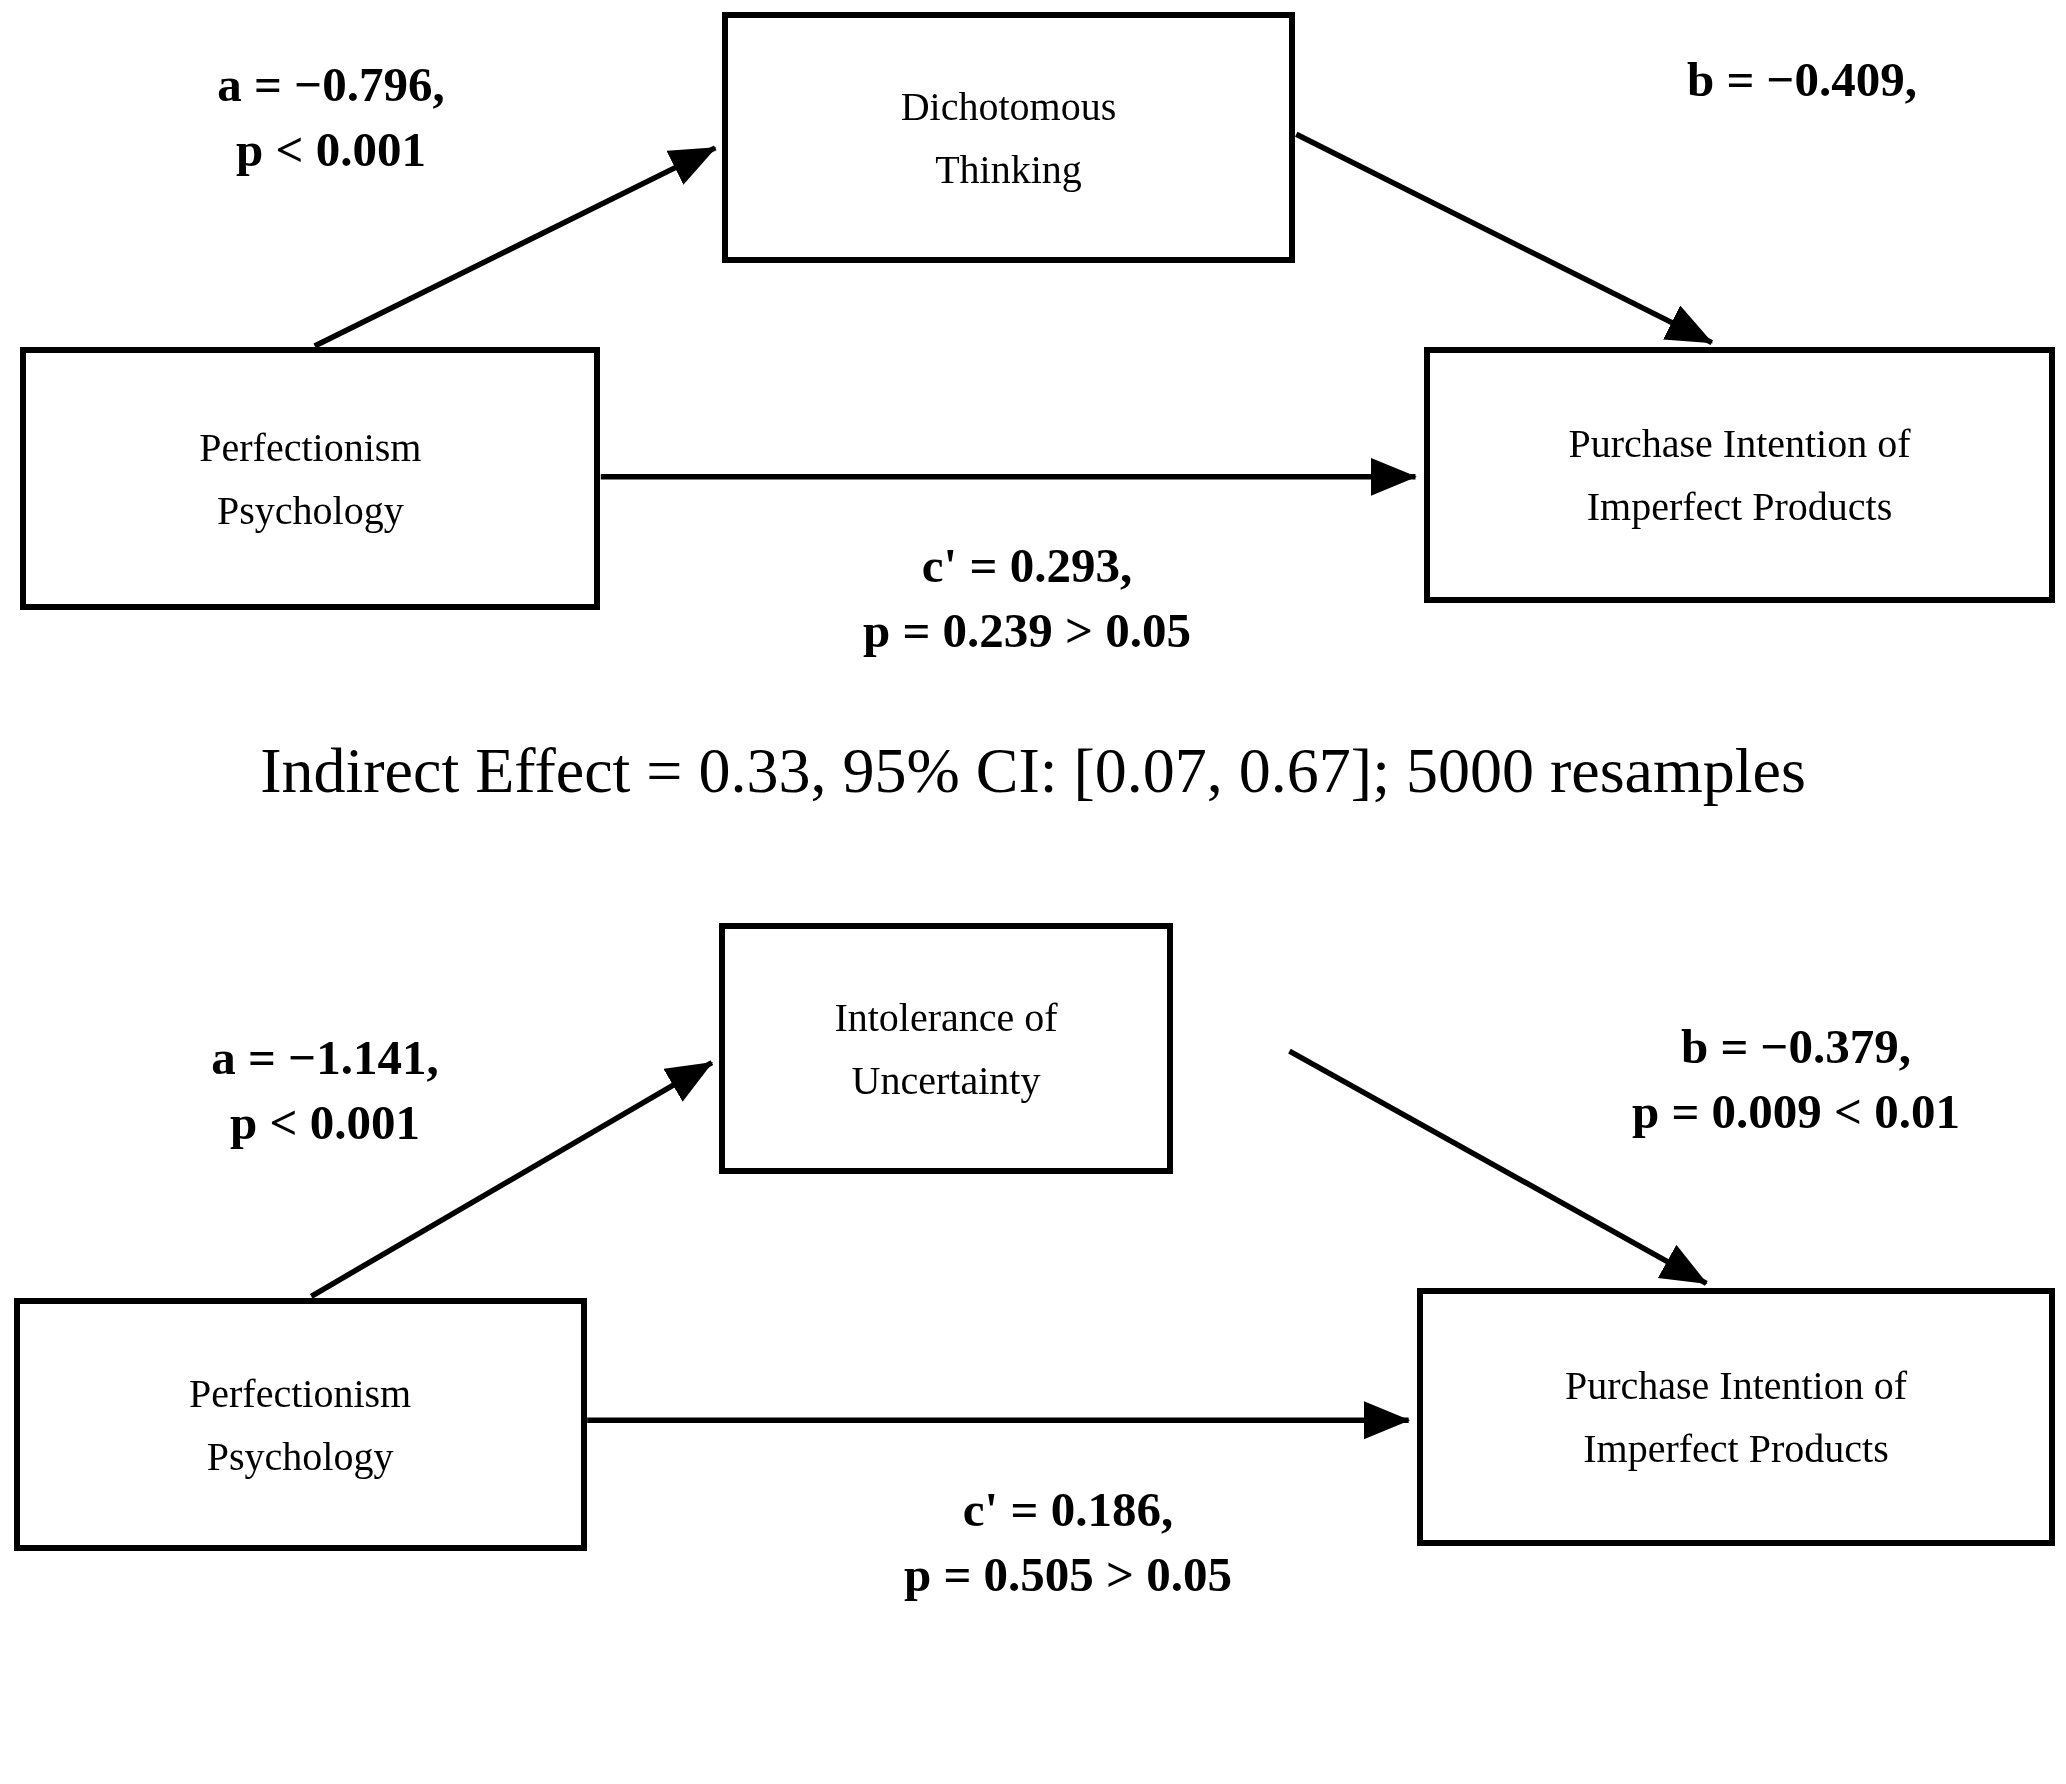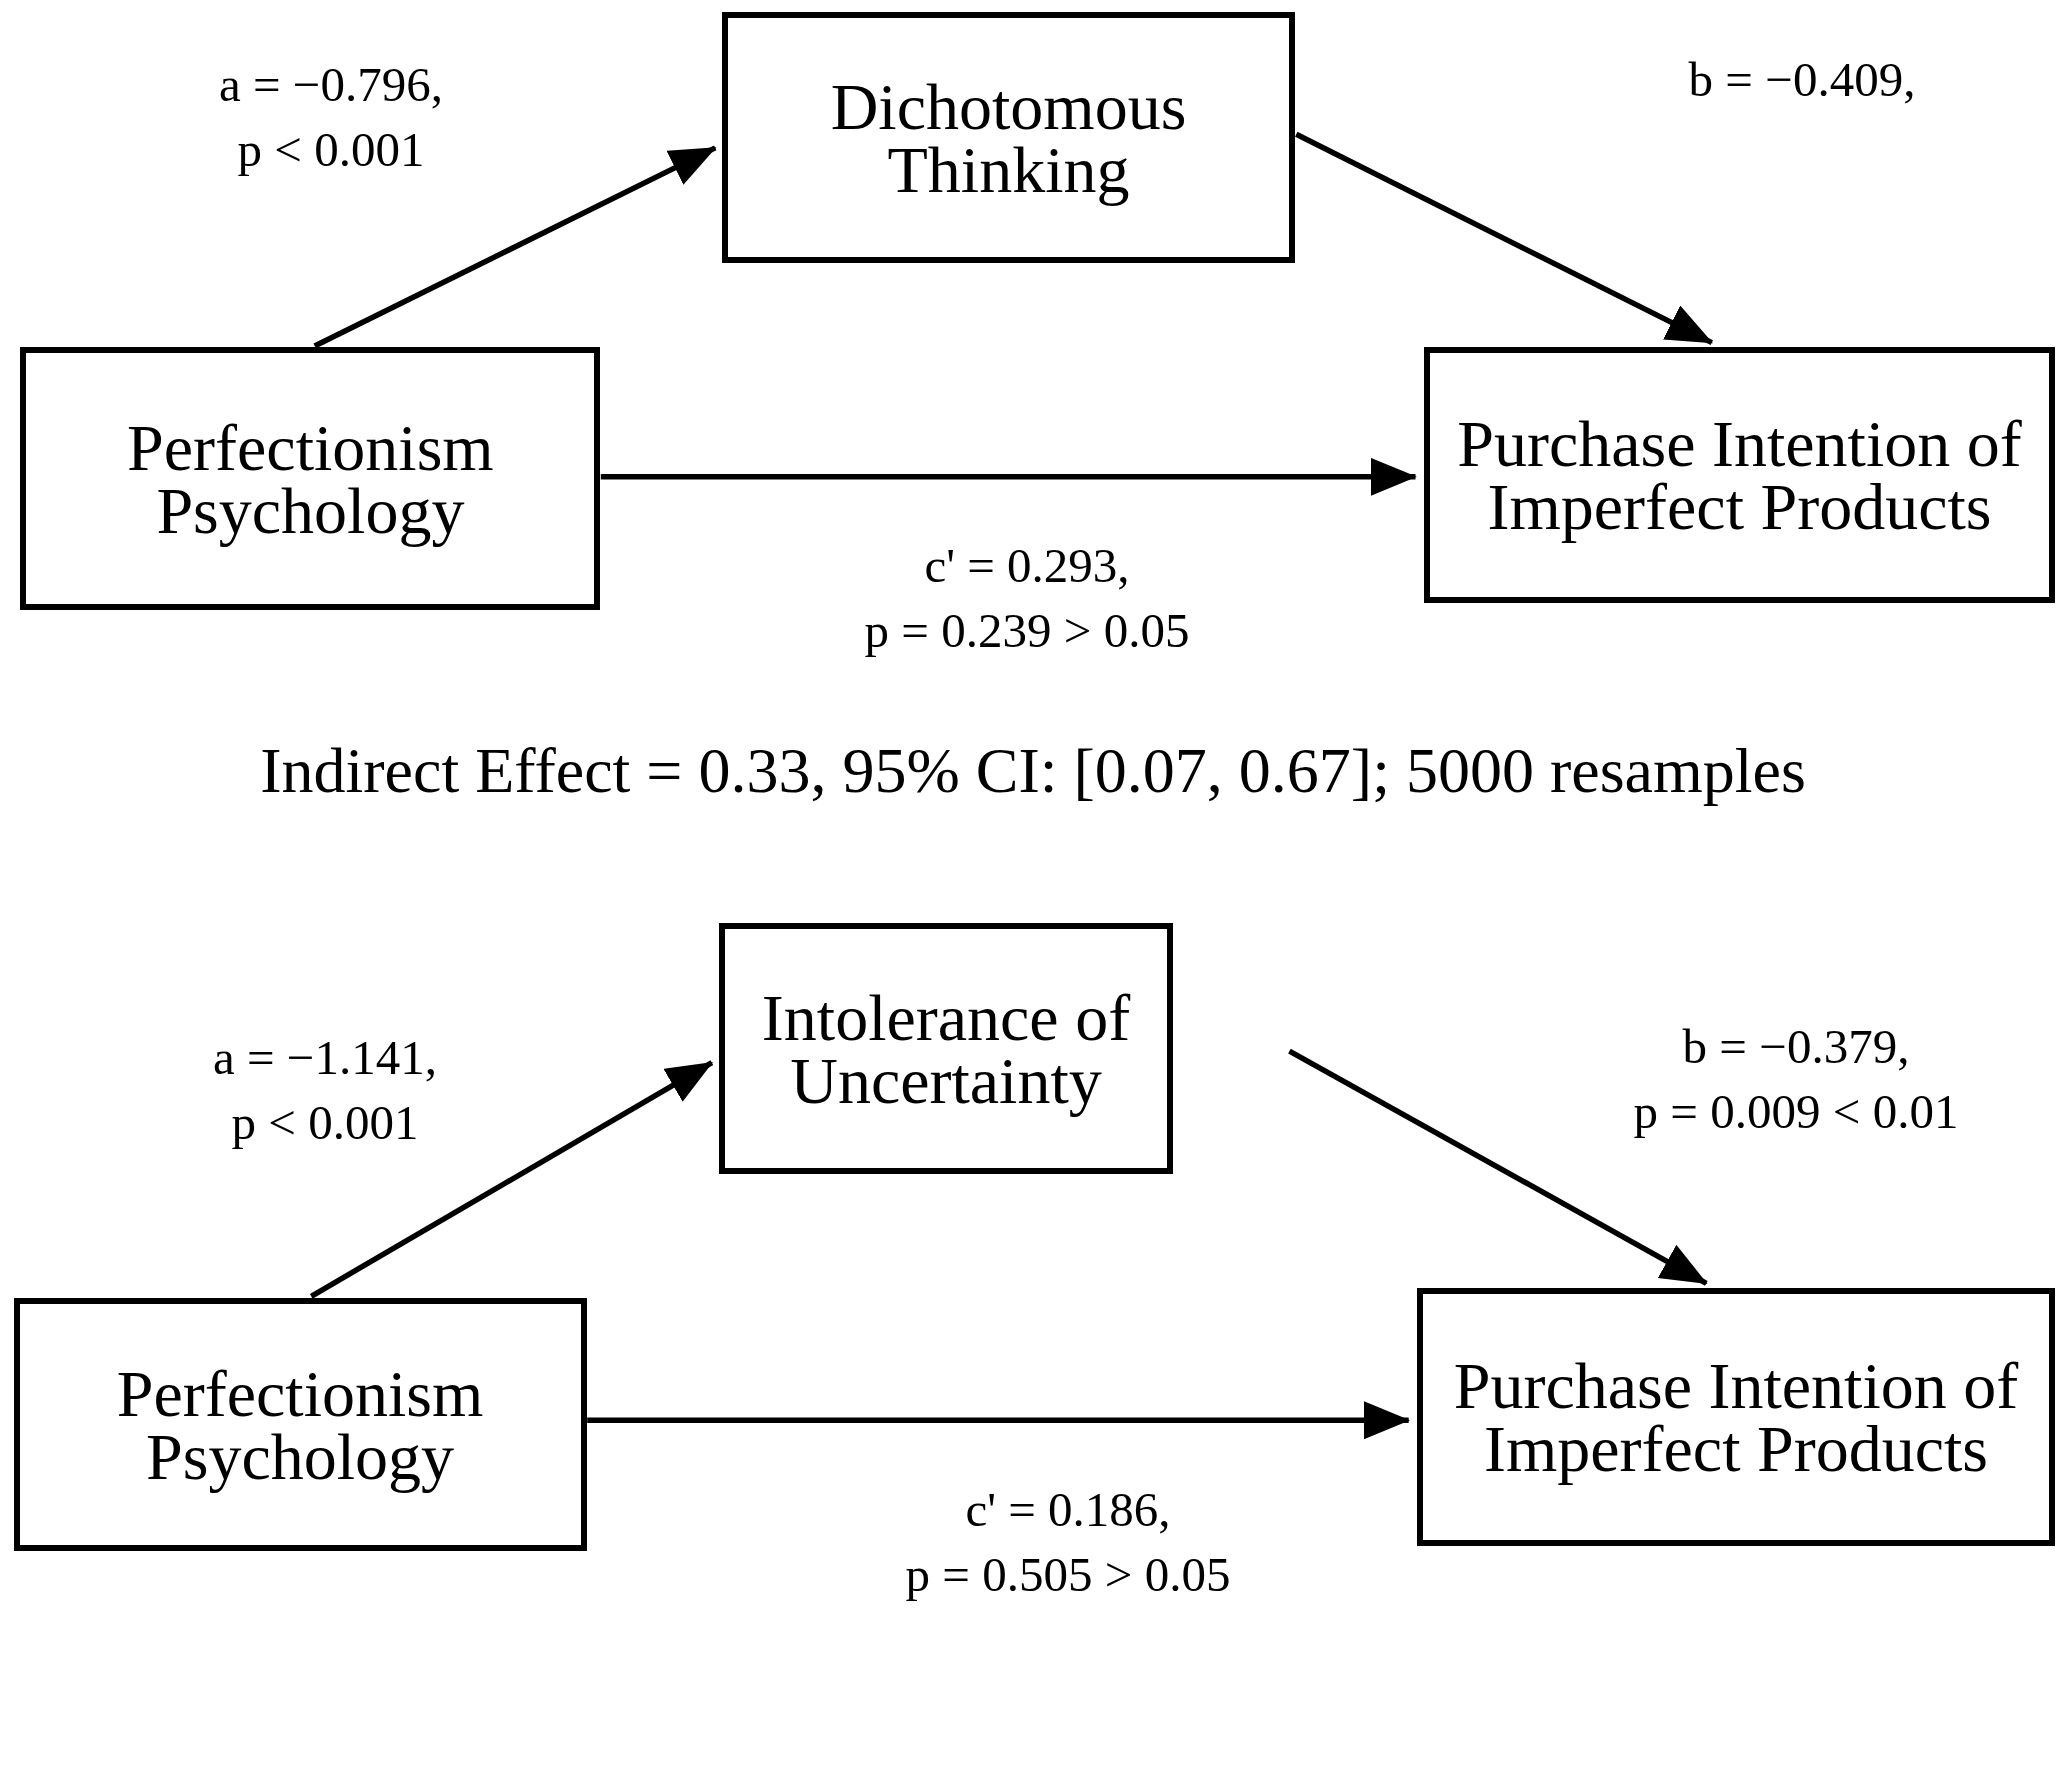--- a/index.html
+++ b/index.html
@@ -26,31 +26,32 @@
   .box {
     position: absolute;
     box-sizing: border-box;
     border: 6.1px solid #000000;
     background: #ffffff;
     display: flex;
     flex-direction: column;
     align-items: center;
     justify-content: center;
     text-align: center;
-    font-size: 66px;
+    font-size: 40px;
     line-height: 63px;
   }
   .box span { display: block; }
   .path-label {
     position: absolute;
     width: 422px;
     text-align: center;
     font-size: 49px;
     line-height: 65px;
     white-space: nowrap;
+    font-weight: bold;
   }
   .path-label span { display: block; }
   .footnote {
     position: absolute;
     left: 0;
     width: 100%;
     text-align: center;
     font-size: 64px;
     line-height: 63px;
     white-space: nowrap;

